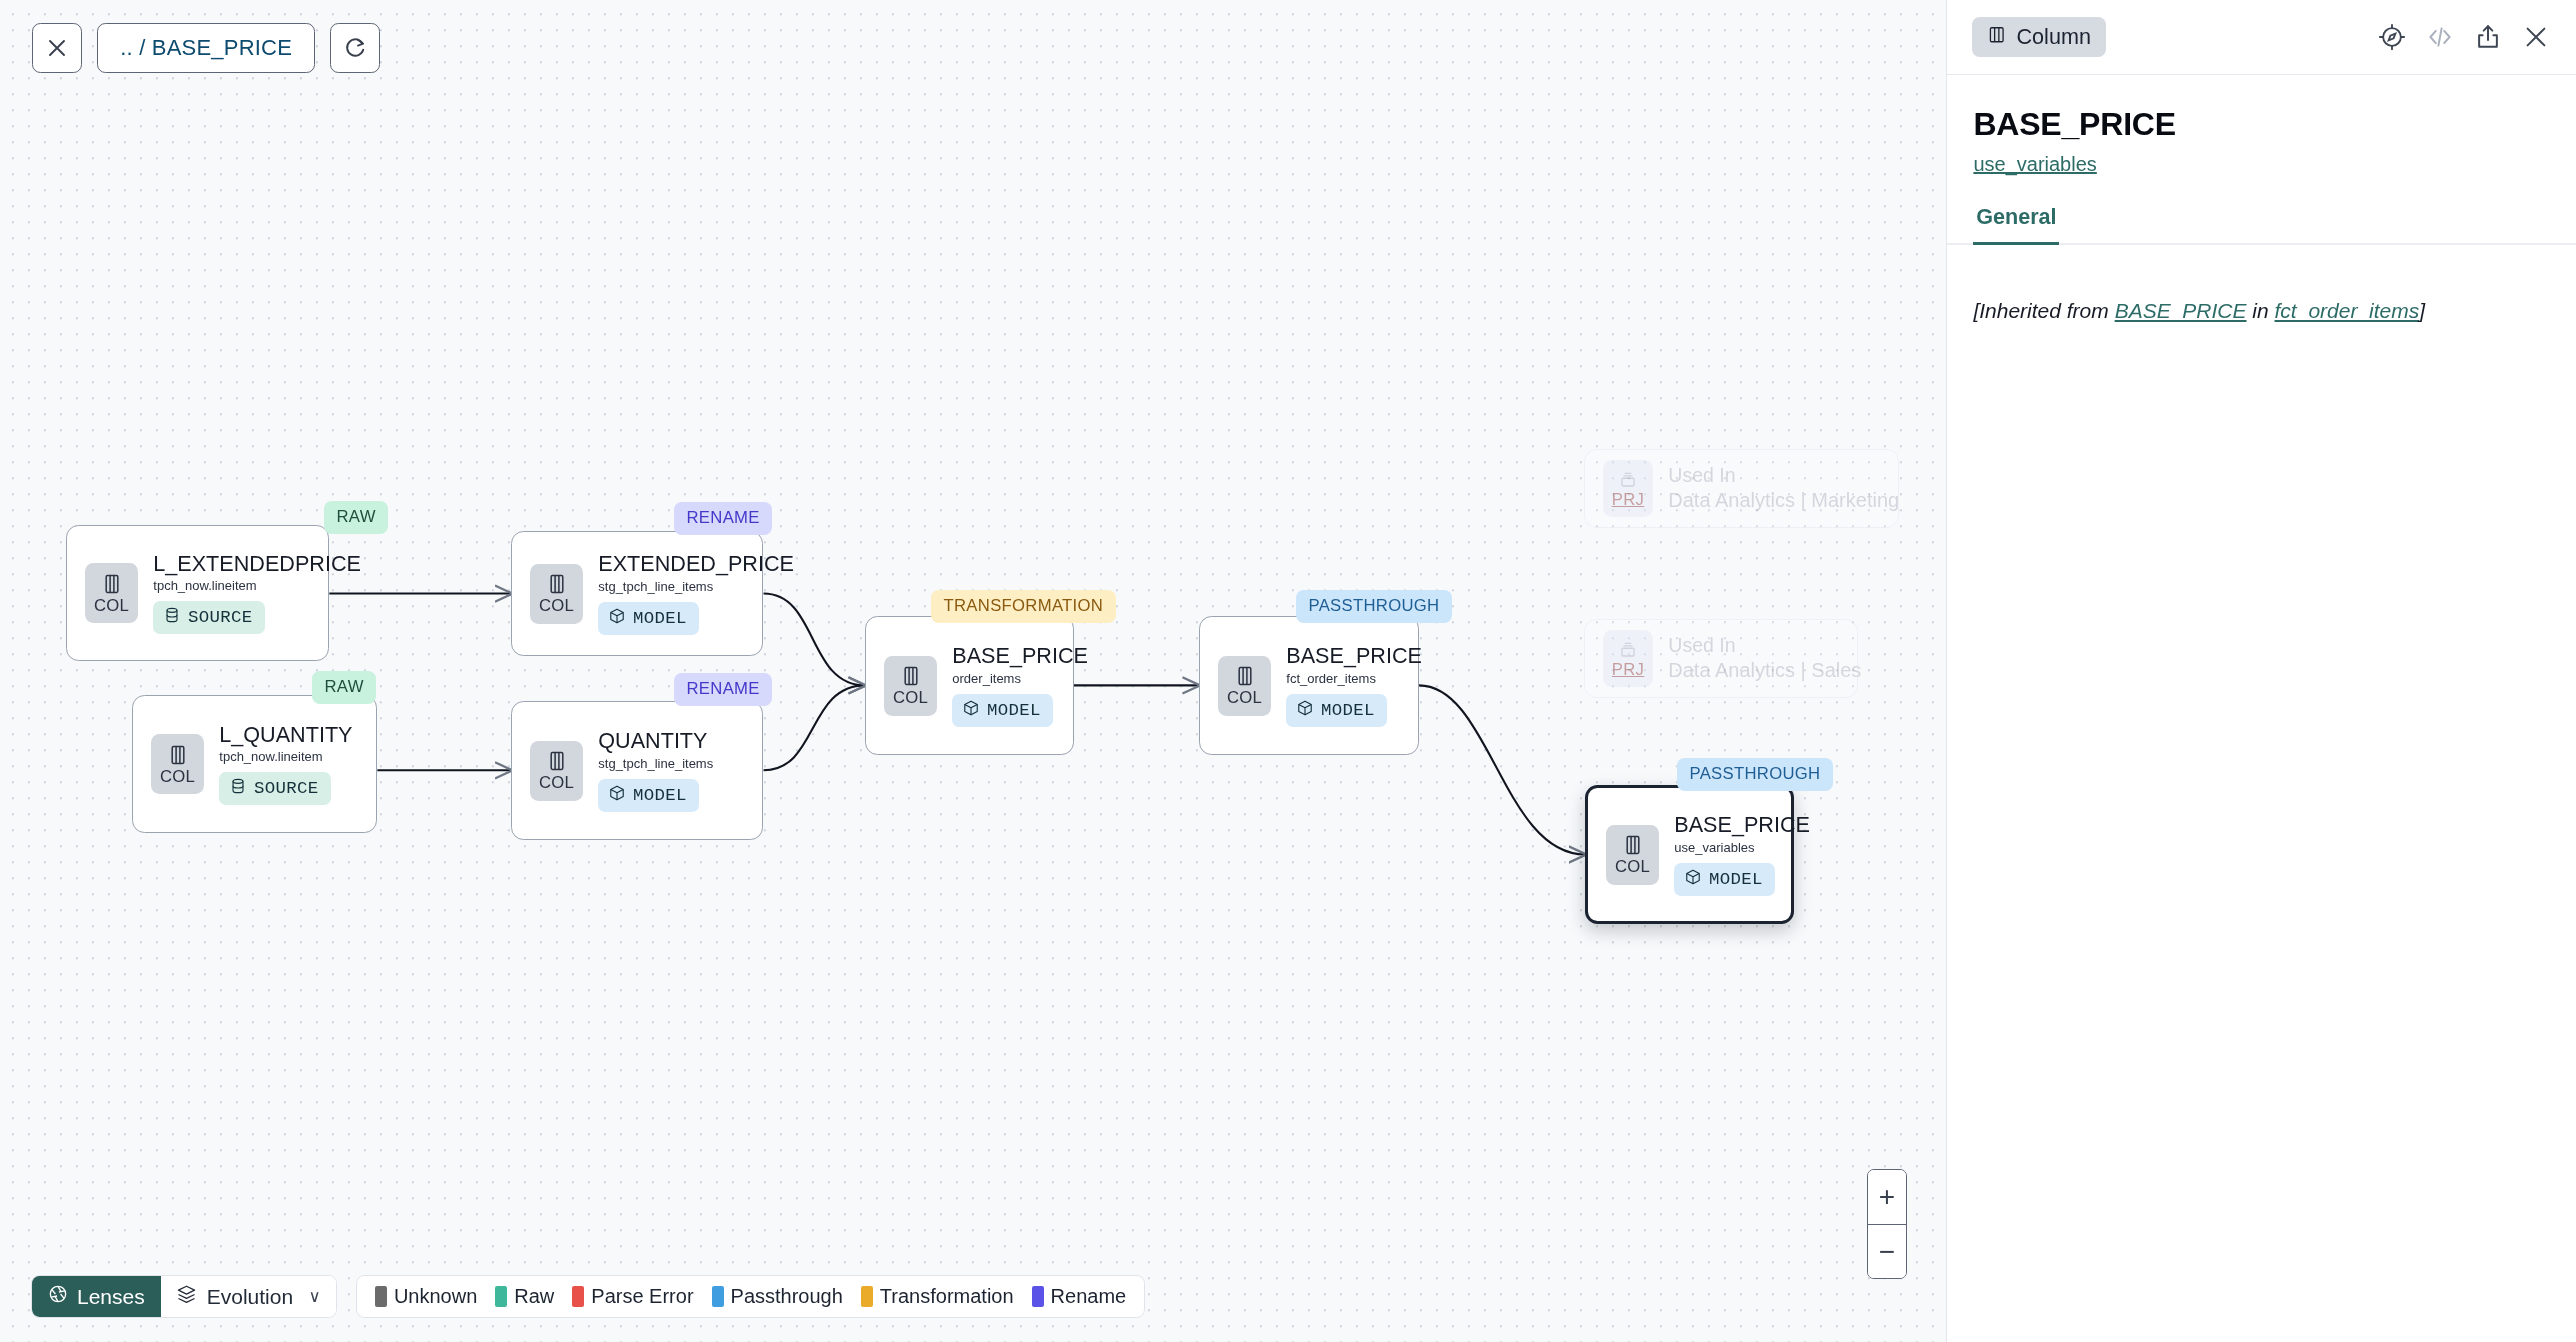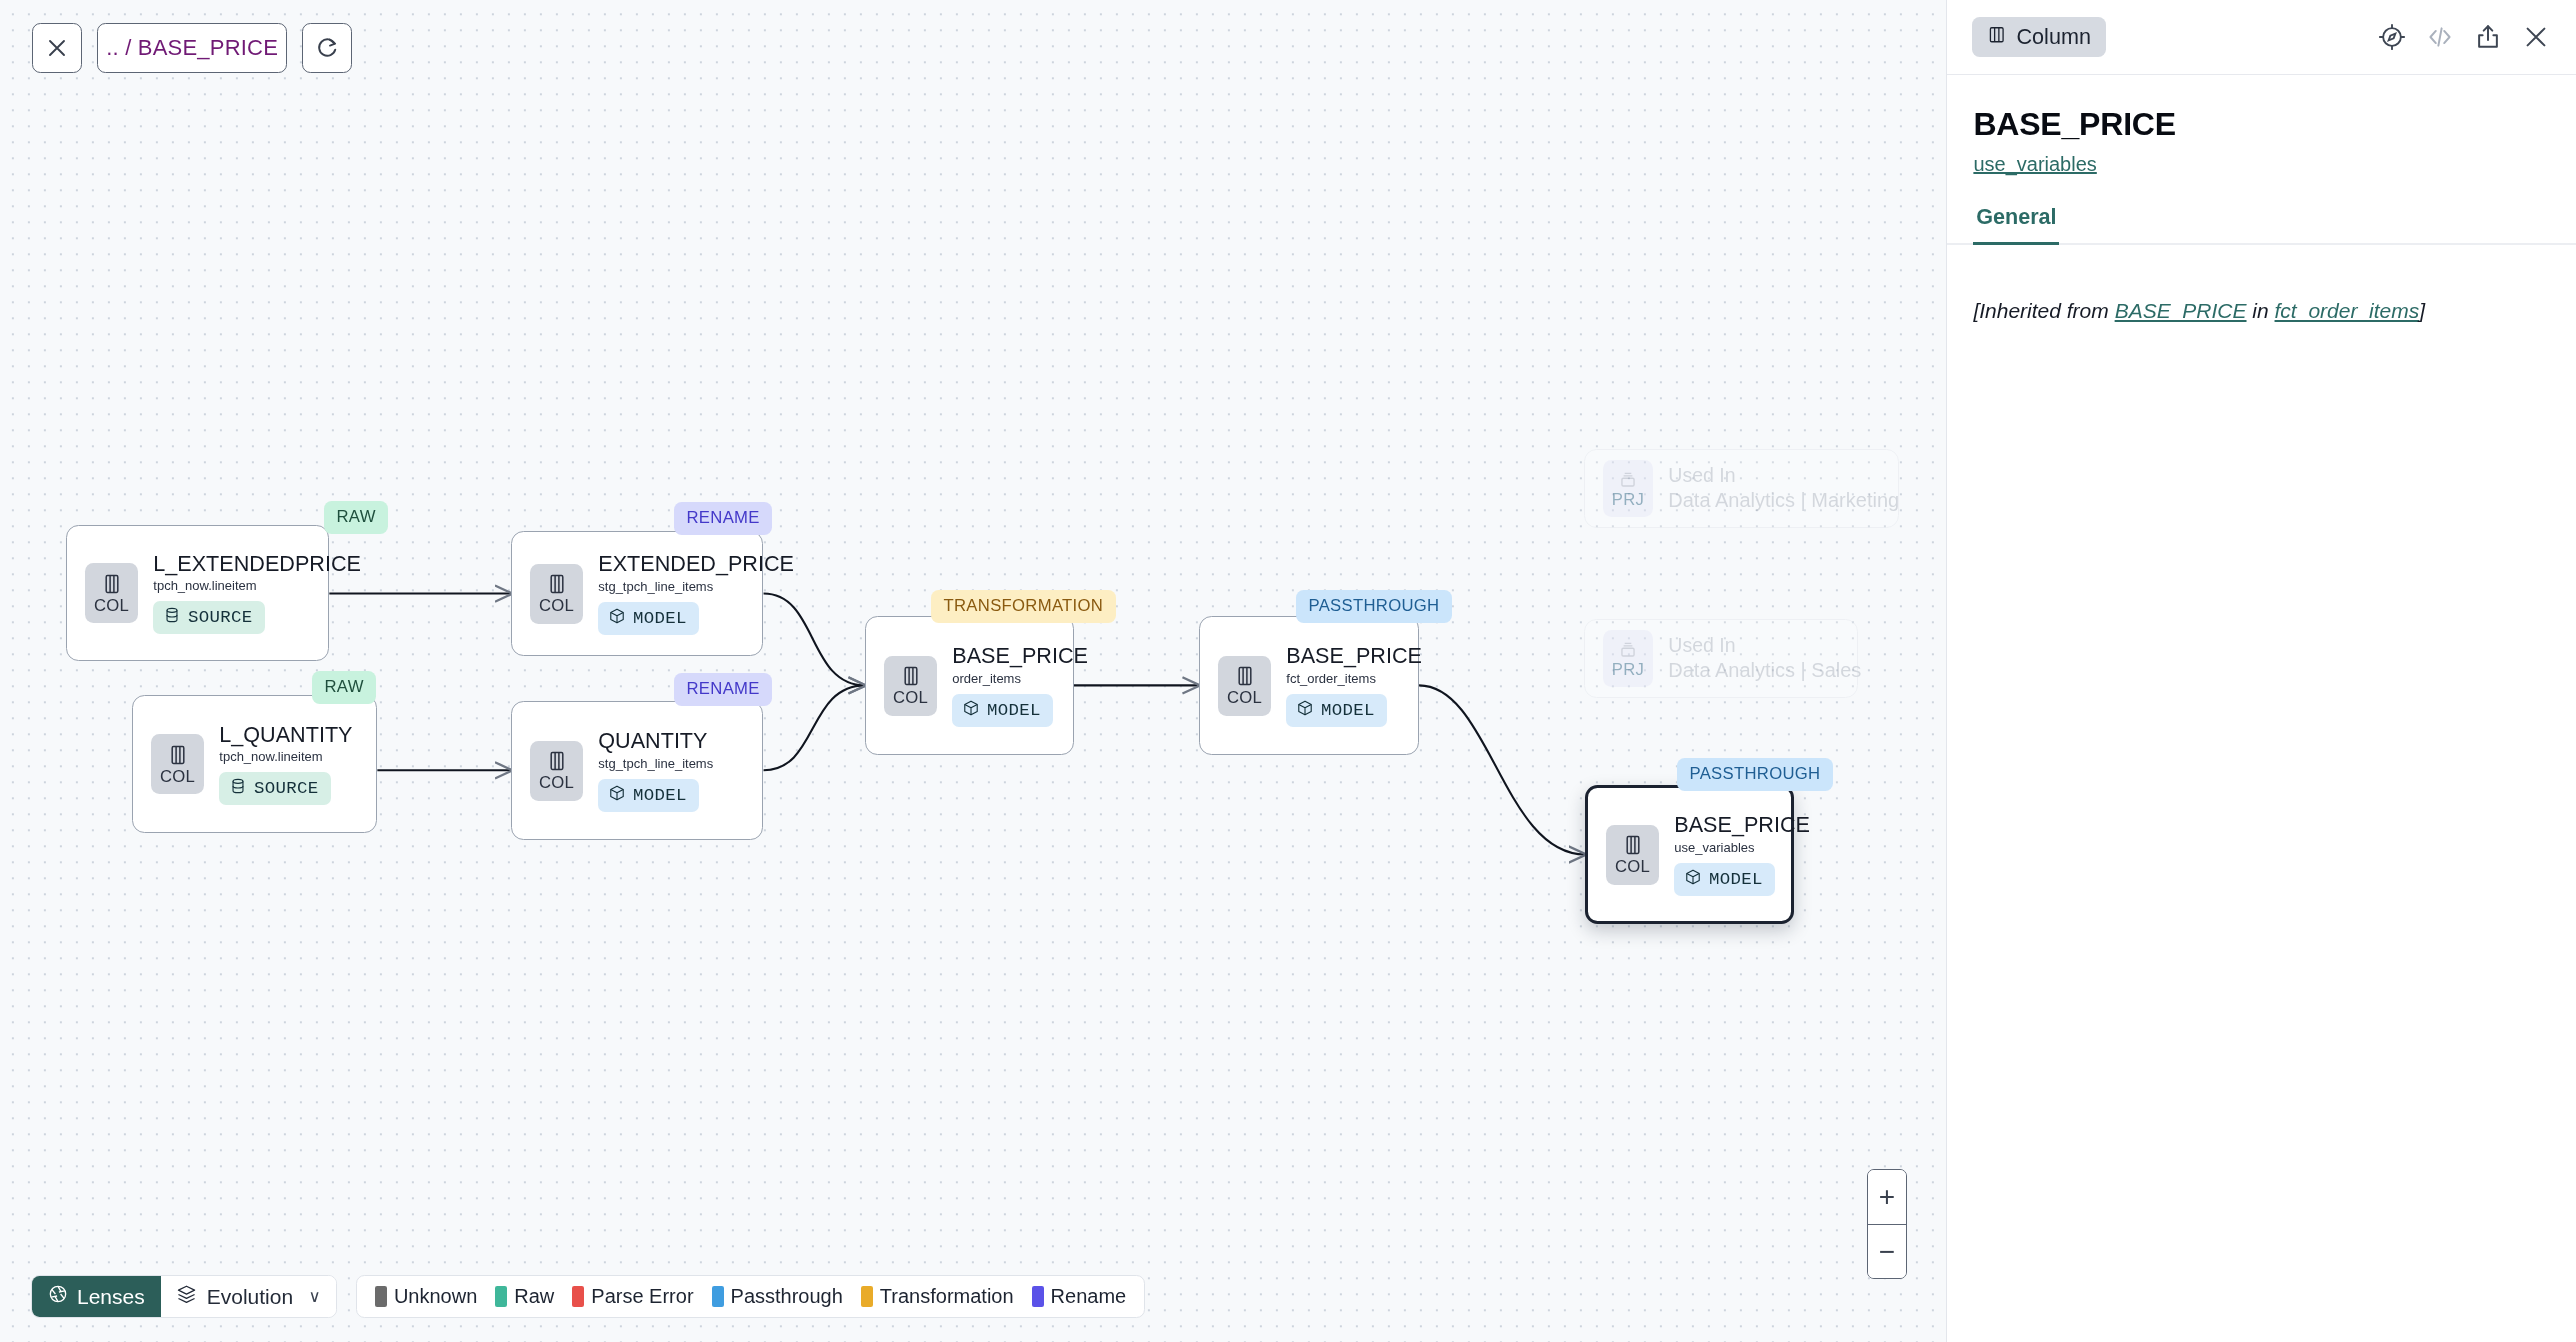--- a/index.html
+++ b/index.html
@@ -25,21 +25,21 @@
   }
 
   
   .tl-toolbar { position: absolute; top: 23px; left: 32px; display: flex; align-items: center; gap: 15.3px; z-index: 40; }
   .tl-btn {
     background: #fff; border: 1.4px solid #5c6574; border-radius: 8.4px;
     height: 50px; display: flex; align-items: center; justify-content: center;
     color: #39404d; cursor: pointer;
   }
   .tl-btn.square { width: 50px; }
-  .tl-btn.crumb { padding: 0 8px; font-size: 22px; letter-spacing: 0.2px; color: #701a75; }
+  .tl-btn.crumb { padding: 0 22px; font-size: 22px; letter-spacing: 0.2px; color: #0c4a6e; }
   .tl-btn svg { display: block; }
 
   
   .node {
     position: absolute;
     background: #ffffff;
     border: 1.4px solid #9aa3b0;
     border-radius: 12.5px;
     display: flex;
     align-items: center;
@@ -81,21 +81,21 @@
 
   
   .node.ghost {
     background: rgba(255,255,255,.42);
     border: 1.4px solid #e2e6ec;
     opacity: .42;
     z-index: 10;
     cursor: default;
   }
   .node.ghost .node-icon { background: #e6e7f8; width: 50px; height: 57px; }
-  .node.ghost .node-icon .lbl { color: #0c4a6e; }
+  .node.ghost .node-icon .lbl { color: #7f1d1d; text-decoration: underline; }
   .node.ghost .node-title { color: #a3aab6; font-size: 19.5px; }
   .node.ghost .node-sub   { color: #a3aab6; font-size: 20px; }
 
   
   #edges { position: absolute; inset: 0; width: 1946px; height: 1343px; z-index: 15; pointer-events: none; }
 
   
   .zoom-ctl {
     position: absolute; right: 39px; bottom: 64px; width: 40px;
     background: #fff; border: 1.4px solid #5c6574; border-radius: 7px; overflow: hidden; z-index: 40;

